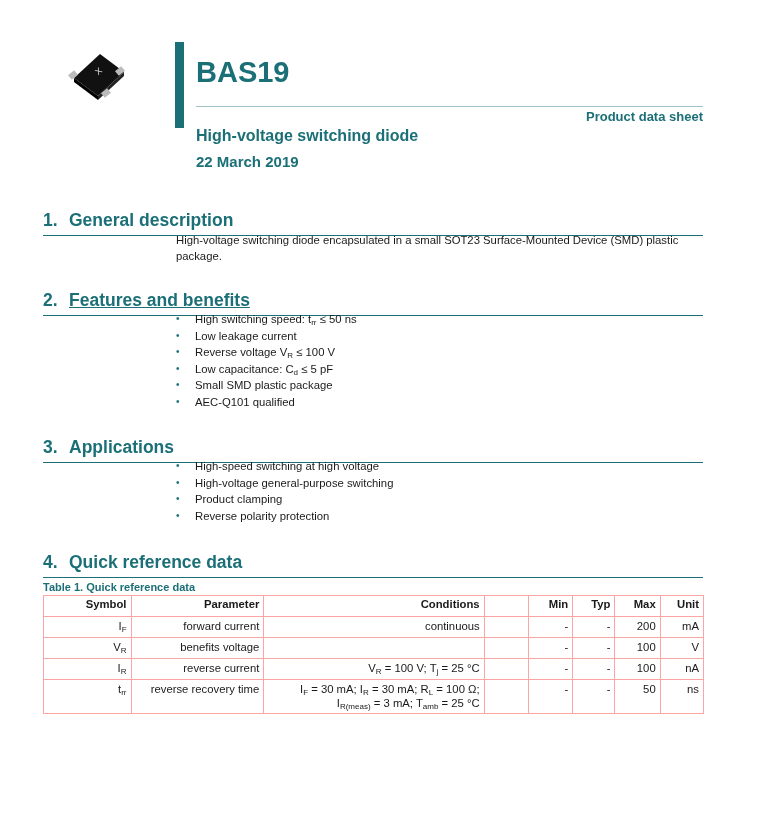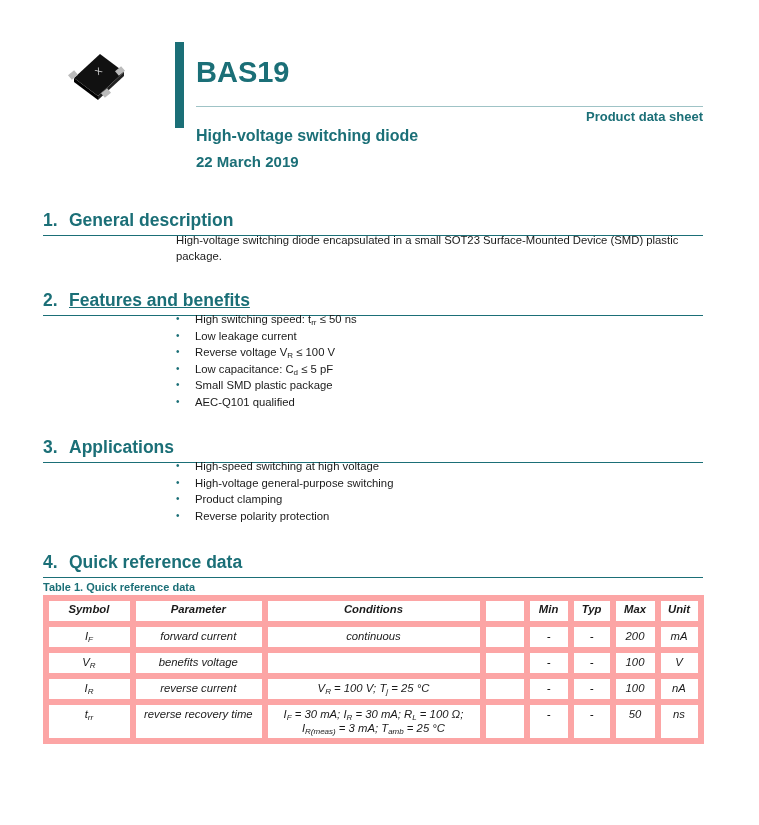--- a/index.html
+++ b/index.html
@@ -17,21 +17,21 @@
               border-bottom:1px solid #1b6f77; padding-bottom:4px;margin-top:10px; }
   .sec-head .num { display:inline-block; width:26px; }
   .para { position:absolute; left:176px; width:520px; font-size:11.3px; line-height:16px; color:#1a1a1a; }
   ul.bul { position:absolute; left:176px; margin:0; padding:0; list-style:none; font-size:11.3px; }
   ul.bul li { height:16.5px; line-height:16.5px; position:relative; padding-left:19px; }
   ul.bul li .dot { position:absolute; left:0; top:0; color:#1b6f77; font-size:10px; }
   sub { font-size:8px; vertical-align:-2px; line-height:0; }
 
   #tcap { position:absolute; left:43px; top:581px; font-size:11px; font-weight:bold; color:#1b6f77; }
   table#qrd { position:absolute; left:43px; top:595px; width:661px; border-collapse:collapse; font-size:11.3px; }
-  #qrd th, #qrd td { border:6px solid #fca5a5; padding:2px 4px 3px 3px; text-align:center; vertical-align:top;font-style:italic; }
+  #qrd th, #qrd td { border:1px solid #fca5a5; padding:2px 4px 3px 3px; text-align:right; vertical-align:top; }
   #qrd th { font-weight:bold; height:15px; }
   #qrd td { height:15px; line-height:14px; }
 </style>
 </head>
 <body>
 
 <svg id="logo" viewBox="0 0 64 56">
   <polygon points="8,34 34,10 58,28 32,52" fill="#111"></polygon>
   <polygon points="8,34 32,52 32,56 8,38" fill="#000"></polygon>
   <polygon points="32,52 58,28 58,32 32,56" fill="#222"></polygon>

